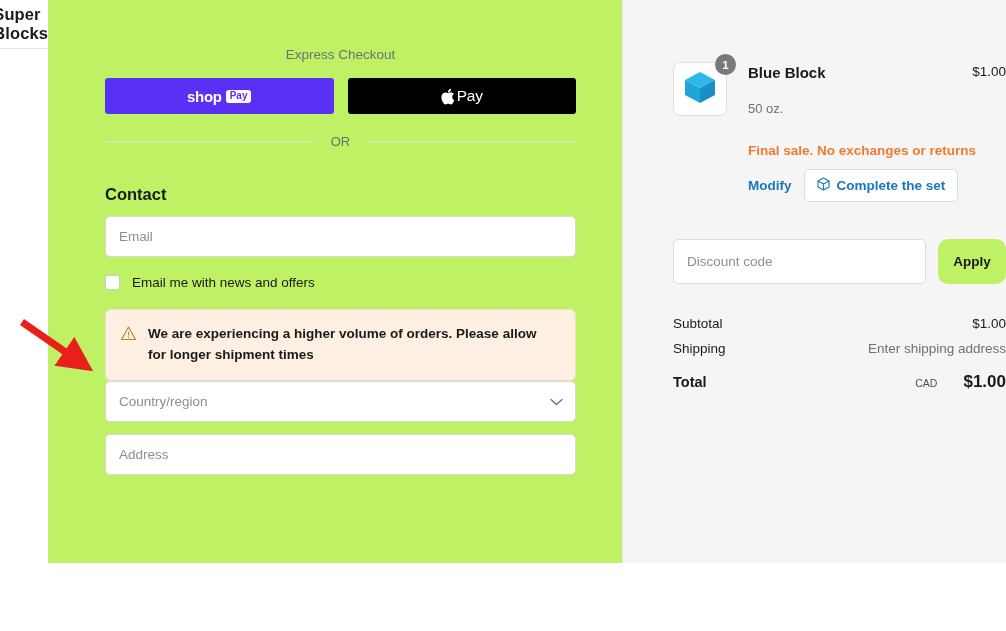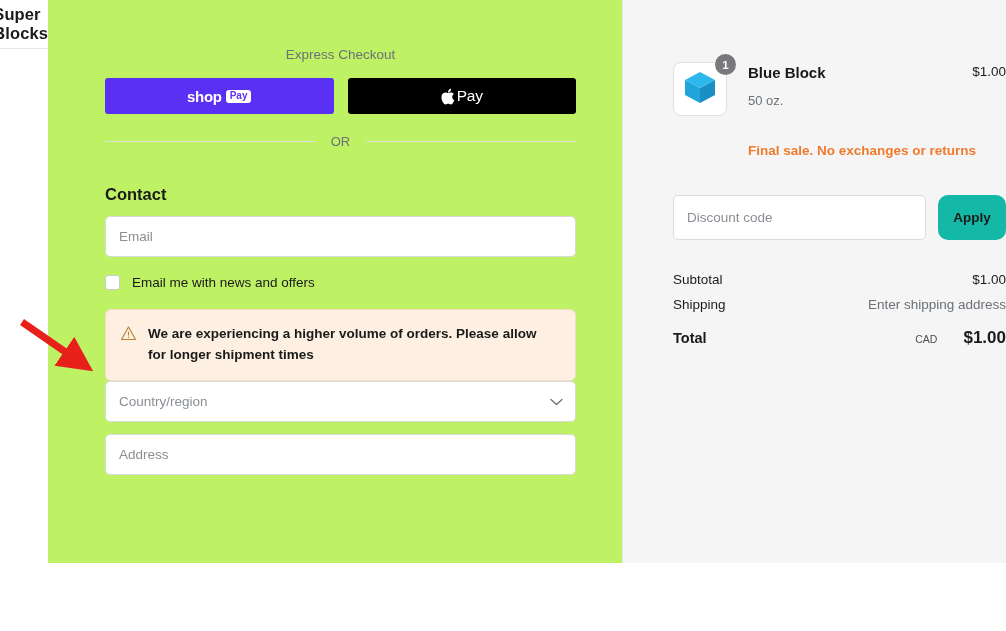--- a/index.html
+++ b/index.html
@@ -115,21 +115,21 @@
   }
   .qty-badge {
     position: absolute; top: -8px; right: -9px;
     width: 21px; height: 21px; border-radius: 50%;
     background: #78797c; color: #fff;
     font-size: 11.5px; font-weight: bold;
     display: flex; align-items: center; justify-content: center;
   }
   .li-info { margin-left: 21px; flex: 1; padding-top: 2px; }
   .li-title { font-size: 15px; font-weight: bold; color: #1a1a1a; }
-  .li-variant { font-size: 13px; color: #6b7177; margin-top: 12px; }
+  .li-variant { font-size: 13px; color: #6b7177; margin-top: 20px; }
   .li-price { font-size: 13.5px; color: #1a1a1a; padding-top: 2px; white-space: nowrap; }
 
   .final-sale {
     font-size: 13.5px; font-weight: bold; color: #ee7b2e;
     margin-top: 27px; margin-left: 75px;
   }
   .li-actions { display: flex; align-items: center; gap: 12px; margin-top: 11px; margin-left: 75px; }
   .link-btn {
     font-size: 13.5px; font-weight: bold; color: #1878b9;
     background: none; border: none; cursor: pointer; font-family: inherit; padding: 0;
@@ -142,21 +142,21 @@
   }
 
   .discount-row { display: flex; gap: 12px; margin-top: 37px; }
   .discount-input {
     flex: 1; height: 45px; border: 1px solid #dcdcdc; border-radius: 5px;
     background: #fff; font-size: 13.5px; padding: 0 13px; font-family: inherit; outline: none;
   }
   .discount-input::placeholder { color: #8a8f94; }
   .apply-btn {
     width: 68px; height: 45px; border: none; border-radius: 10px;
-    background: #14b8a6; color: #1a1a1a; font-size: 13.5px; font-weight: bold;
+    background: #bef264; color: #1a1a1a; font-size: 13.5px; font-weight: bold;
     cursor: pointer; font-family: inherit;
   }
 
   .totals { margin-top: 32px; }
   .tot-row { display: flex; justify-content: space-between; align-items: baseline; margin-bottom: 10px; }
   .tot-label { font-size: 13.5px; color: #1a1a1a; }
   .tot-val { font-size: 13.5px; color: #1a1a1a; }
   .tot-val.muted { color: #6b7177; }
   .tot-row.grand { margin-top: 16px; }
   .grand .tot-label { font-size: 14.5px; font-weight: bold; }
@@ -267,20 +267,32 @@
           <div class="li-info">
             <div class="li-title">Blue Block</div>
             <div class="li-variant">50 oz.</div>
           </div>
 
           <div class="li-price">$1.00</div>
         </div>
 
         <div class="final-sale">Final sale. No exchanges or returns</div>
 
+        <div class="li-actions">
+          <button class="link-btn">Modify</button>
+          <button class="outline-btn">
+            <span>
+              <svg width="13" height="14" viewBox="0 0 14 15">
+                <path d="M7 1 L13 4.3 L13 10.7 L7 14 L1 10.7 L1 4.3 Z" fill="none" stroke="#1878b9" stroke-width="1.2" stroke-linejoin="round"></path>
+                <path d="M1 4.3 L7 7.6 L13 4.3 M7 7.6 L7 14" fill="none" stroke="#1878b9" stroke-width="1.2" stroke-linejoin="round"></path>
+              </svg>
+            </span>
+            <span>Complete the set</span>
+          </button>
+        </div>
 
         <div class="discount-row">
           <input class="discount-input" type="text" placeholder="Discount code" style="">
           <button class="apply-btn">Apply</button>
         </div>
 
         <div class="totals">
           <div class="tot-row">
             <span class="tot-label">Subtotal</span>
             <span class="tot-val">$1.00</span>

